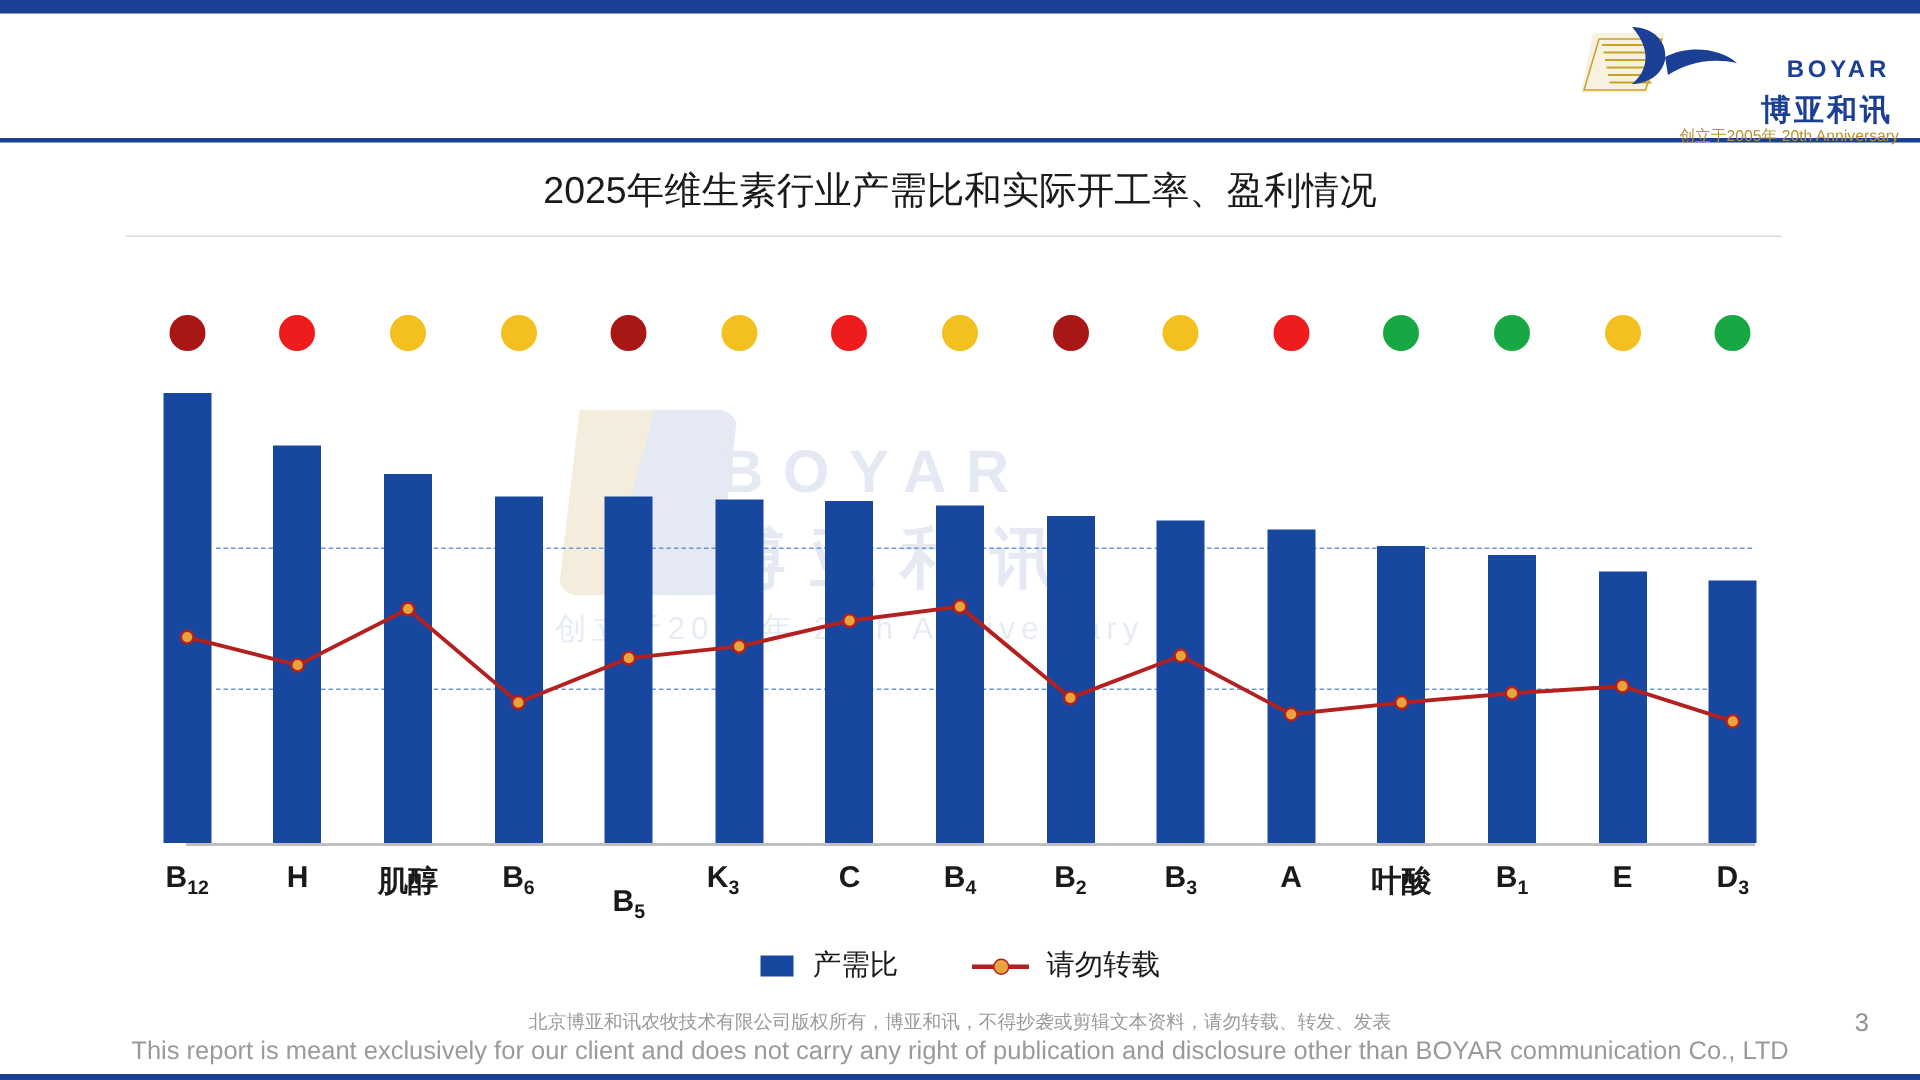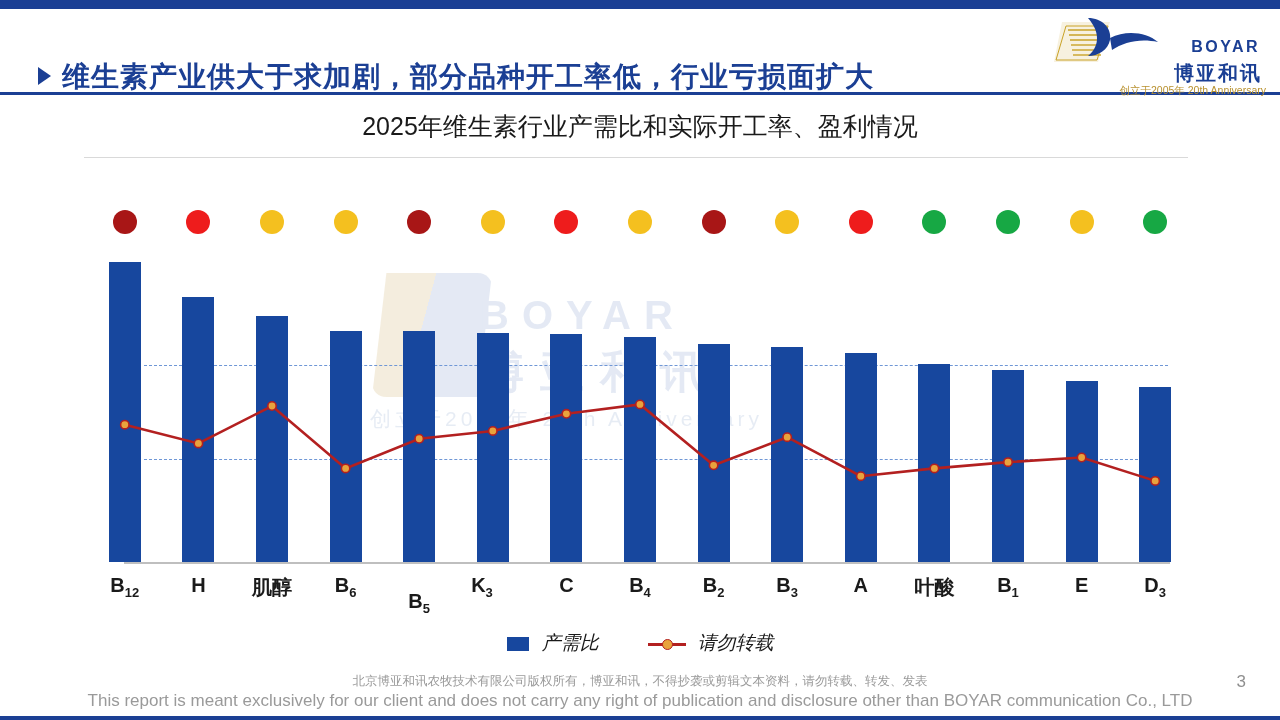--- a/index.html
+++ b/index.html
@@ -180,21 +180,20 @@
     left: 0; top: 630px;
     width: 1280px;
     text-align: center;
     font-size: 19px;
     color: #1a1a1a;
   }
   .legend-item {
     display: inline-block;
     margin: 0 22px;
     vertical-align: middle;
-    font-style: italic;
   }
   .legend-swatch-bar {
     display: inline-block;
     width: 22px; height: 14px;
     background: #17479e;
     vertical-align: -2px;
     margin-right: 8px;
   }
   .legend-swatch-line {
     display: inline-block;
@@ -234,24 +233,20 @@
     color: #8f8f8f;
   }
 </style>
 </head>
 <body>
 
 <div class="slide">
 
   <div class="top-rule"></div>
 
-  <div class="title-row">
-    <div class="title-arrow"></div>
-    <div class="slide-title">维生素产业供大于求加剧，部分品种开工率低，行业亏损面扩大</div>
-  </div>
   <div class="header-rule"></div>
 
   <div class="logo">
     <svg width="212" height="84" viewBox="0 0 212 84">
       <g>
         <path d="M8 6 L56 6 L44 46 L0 46 Z" fill="#c9a227" opacity="0.15"></path>
         <path d="M12 10 L54 10 L43 44 L2 44 Z" fill="none" stroke="#c9a227" stroke-width="1"></path>
         <path d="M14 14 L52 14" stroke="#c9a227" stroke-width="1.4"></path>
         <path d="M15 19 L51 19" stroke="#c9a227" stroke-width="1.4"></path>
         <path d="M16 24 L50 24" stroke="#c9a227" stroke-width="1.4"></path>

